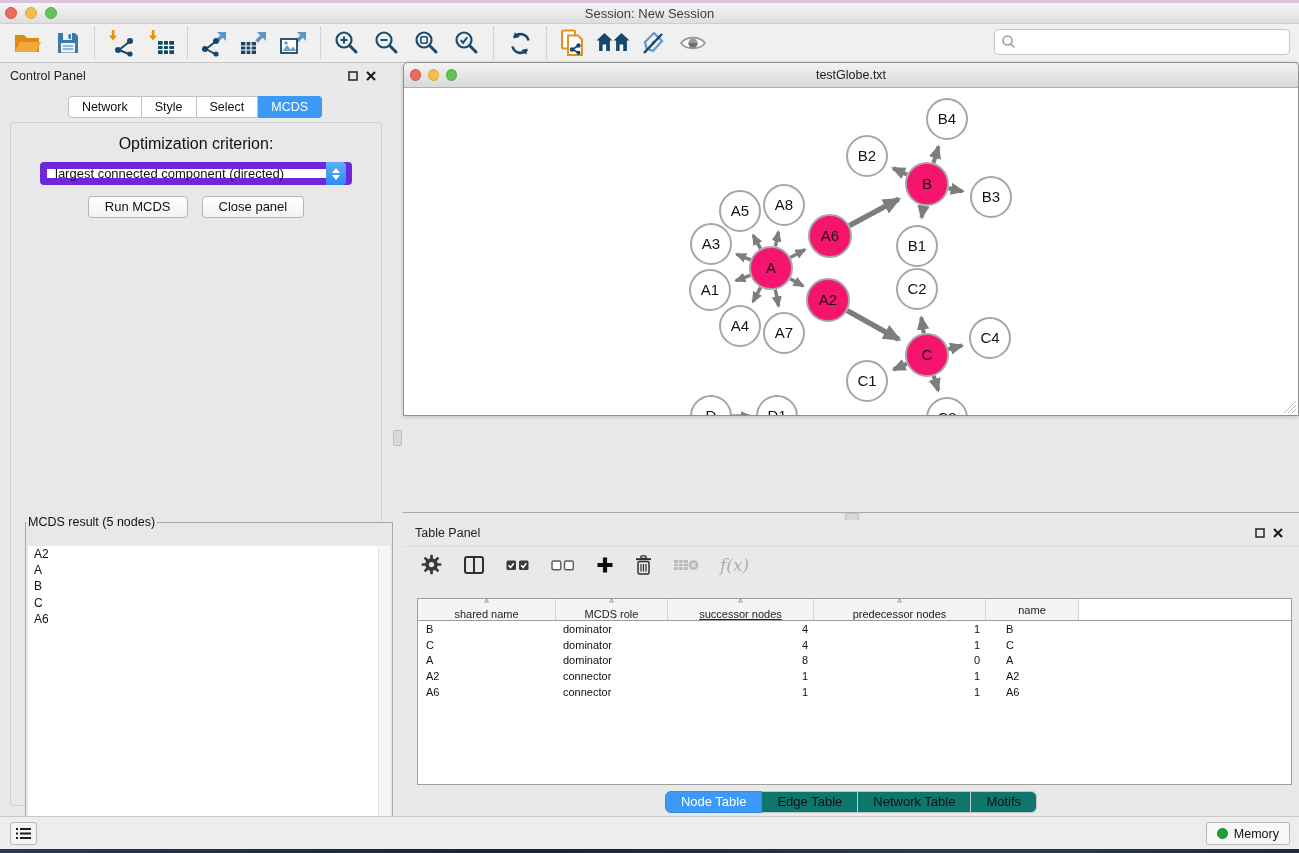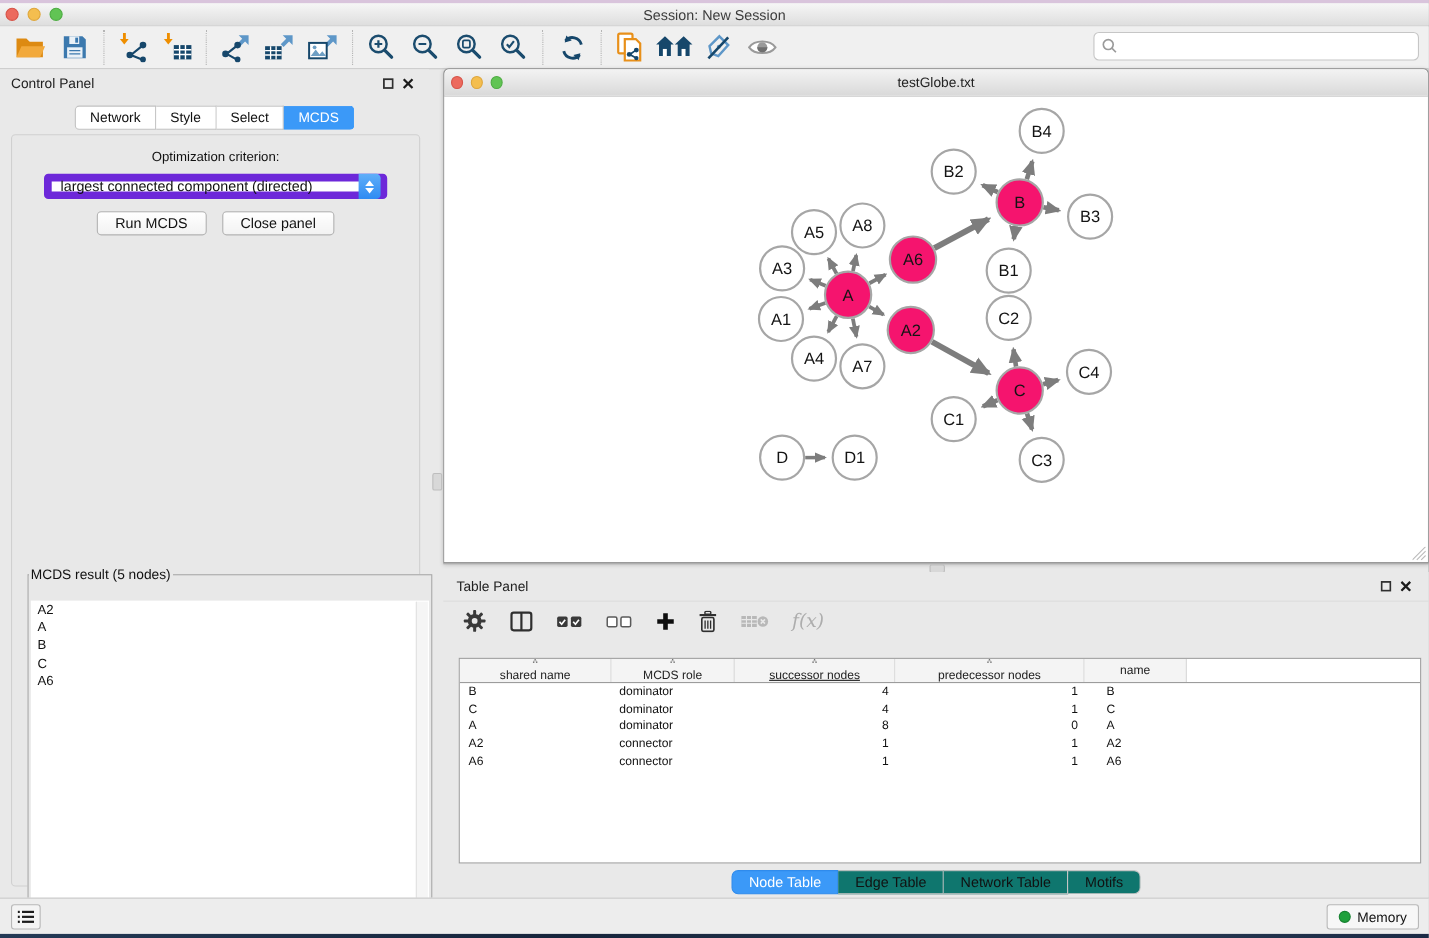--- a/index.html
+++ b/index.html
@@ -39,40 +39,40 @@
   .panel-header .spacer { flex:1; }
   .ph-icon { width:18px; height:16px; display:flex; align-items:center; justify-content:center; }
   .cp-tabs { position:absolute; left:0; top:33px; width:100%; display:flex; justify-content:center; }
   .cp-tab { height:22px; line-height:20px; padding:0 13px; font-size:12.5px; background:#FFF;
             border:1px solid #C2C2C2; border-left:none; color:#111; cursor:default; }
   .cp-tab:first-child { border-left:1px solid #C2C2C2; border-radius:4px 0 0 4px; }
   .cp-tab.active { background:#3B99F8; border-color:#3B99F8; color:#FFF; border-radius:4px; }
   .cp-tab:last-child { border-radius:0 4px 4px 0; }
   .content-card { position:absolute; left:10px; top:59px; width:372px; height:684px;
                   background:#E8E8E8; border:1px solid #D0D0D0; border-radius:4px; }
-  .opt-label { text-align:center; margin-top:12px; font-size:12px; color:#111; }
+  .opt-label { text-align:center; margin-top:12px; font-size:16px; color:#111; }
   .select-box { position:relative; margin:9px auto 0; width:312px; height:23px; background:#FFF;
                 border:7px solid #6d28d9; border-radius:4px; display:flex; align-items:center; }
   .select-text { flex:1; font-size:13px; color:#111; padding-left:8px; white-space:nowrap; overflow:hidden; }
   .select-stepper { width:20px; height:23px; margin:-1px -1px -1px 0; background:linear-gradient(#5FAEF9,#2E8BF2);
                     border-radius:0 4px 4px 0; display:flex; flex-direction:column; align-items:center; justify-content:center; gap:2px; }
   .chev-up { width:0; height:0; border-left:4px solid transparent; border-right:4px solid transparent; border-bottom:5px solid #FFF; }
   .chev-dn { width:0; height:0; border-left:4px solid transparent; border-right:4px solid transparent; border-top:5px solid #FFF; }
   .btn-row { display:flex; justify-content:center; gap:14px; margin-top:11px; }
   .btn { height:22px; line-height:20px; padding:0 16px; background:linear-gradient(#FFF,#F2F2F2);
          border:1px solid #B4B4B4; border-radius:4px; font-size:13px; color:#111; cursor:default; }
   fieldset.result-box { position:absolute; left:14px; top:392px; width:368px; height:348px;
                         border:1px solid #A9A9A9; background:#E8E8E8; }
   fieldset.result-box legend { font-size:12.5px; color:#111; margin-left:0; padding:0 2px; }
   .result-list { position:absolute; left:2px; right:2px; top:17px; bottom:2px; background:#FFF; overflow:hidden; }
   .result-scroll { position:absolute; right:0; top:0; bottom:0; width:11px; background:#F5F5F5; border-left:1px solid #E2E2E2; }
   .result-item { font-size:12px; color:#111; padding-left:6px; line-height:16.2px; }
 
   
-  .net-window { position:absolute; left:403px; top:62px; width:896px; height:450px;
+  .net-window { position:absolute; left:403px; top:62px; width:896px; height:354px;
                 border:1px solid #8F8F8F; border-radius:5px 5px 0 0; background:#FFF;
                 box-shadow:0 1px 4px rgba(0,0,0,0.18); }
   .net-titlebar { height:25px; background:linear-gradient(#F3F3F3,#D9D9D9); border-bottom:1px solid #AFAFAF;
                   border-radius:5px 5px 0 0; display:flex; align-items:center; position:relative; }
   .net-titlebar .lights { margin-left:6px; gap:7px; }
   .net-titlebar .light { width:11px; height:12px; }
   .net-title { position:absolute; left:0; right:0; text-align:center; font-size:12.5px; color:#222; }
   .net-canvas { position:absolute; left:0; top:25px; right:0; bottom:0; background:#FFF; overflow:hidden; }
   .resize-grip { position:absolute; right:1px; bottom:1px; }
   .v-grabber { position:absolute; left:393px; top:430px; width:9px; height:16px; background:#D8D8D8;

